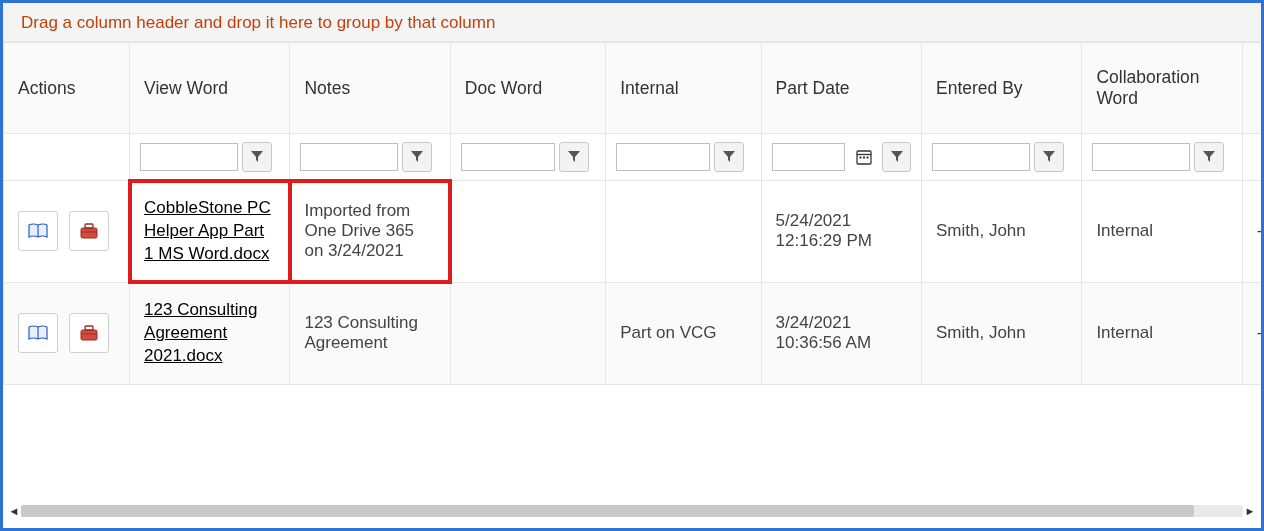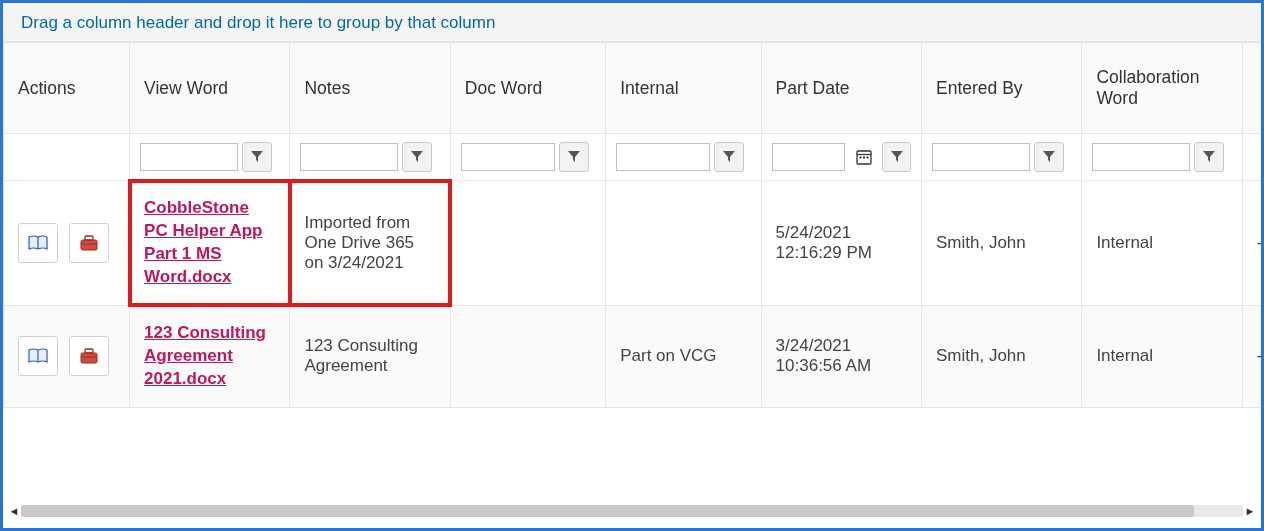--- a/index.html
+++ b/index.html
@@ -14,21 +14,21 @@
     width: 1264px;
     height: 531px;
     border: 3px solid #2f72d6;
     background: #fff;
     position: relative;
     overflow: hidden;
   }
   .group-drop {
     padding: 10px 18px 8px 18px;
     font-size: 17px;
-    color: #0369a1;
+    color: #c2410c;
     background: #f4f4f4;
     border-bottom: 1px solid #e8e8e8;
   }
   .tbl-wrap {
     overflow: hidden;
     height: calc(100% - 60px);
   }
   table.grid {
     border-collapse: collapse;
     width: 1300px;
@@ -77,25 +77,24 @@
     color:#444;
   }
   tbody td {
     padding: 16px 14px;
     font-size: 17px;
     color: #444;
     vertical-align: middle;
   }
   tbody tr.row-alt td { background:#fafafa; }
   .file-link {
-    color: #be185d;
+    color: #000000;
     text-decoration: underline;
     cursor: pointer;
     line-height: 1.35;
-    font-weight: bold;
   }
   .actions-cell {
     white-space: nowrap;
     text-align: left;
   }
   .act-btn {
     width: 40px;
     height: 40px;
     border:1px solid #d0d0d0;
     border-radius:3px;

